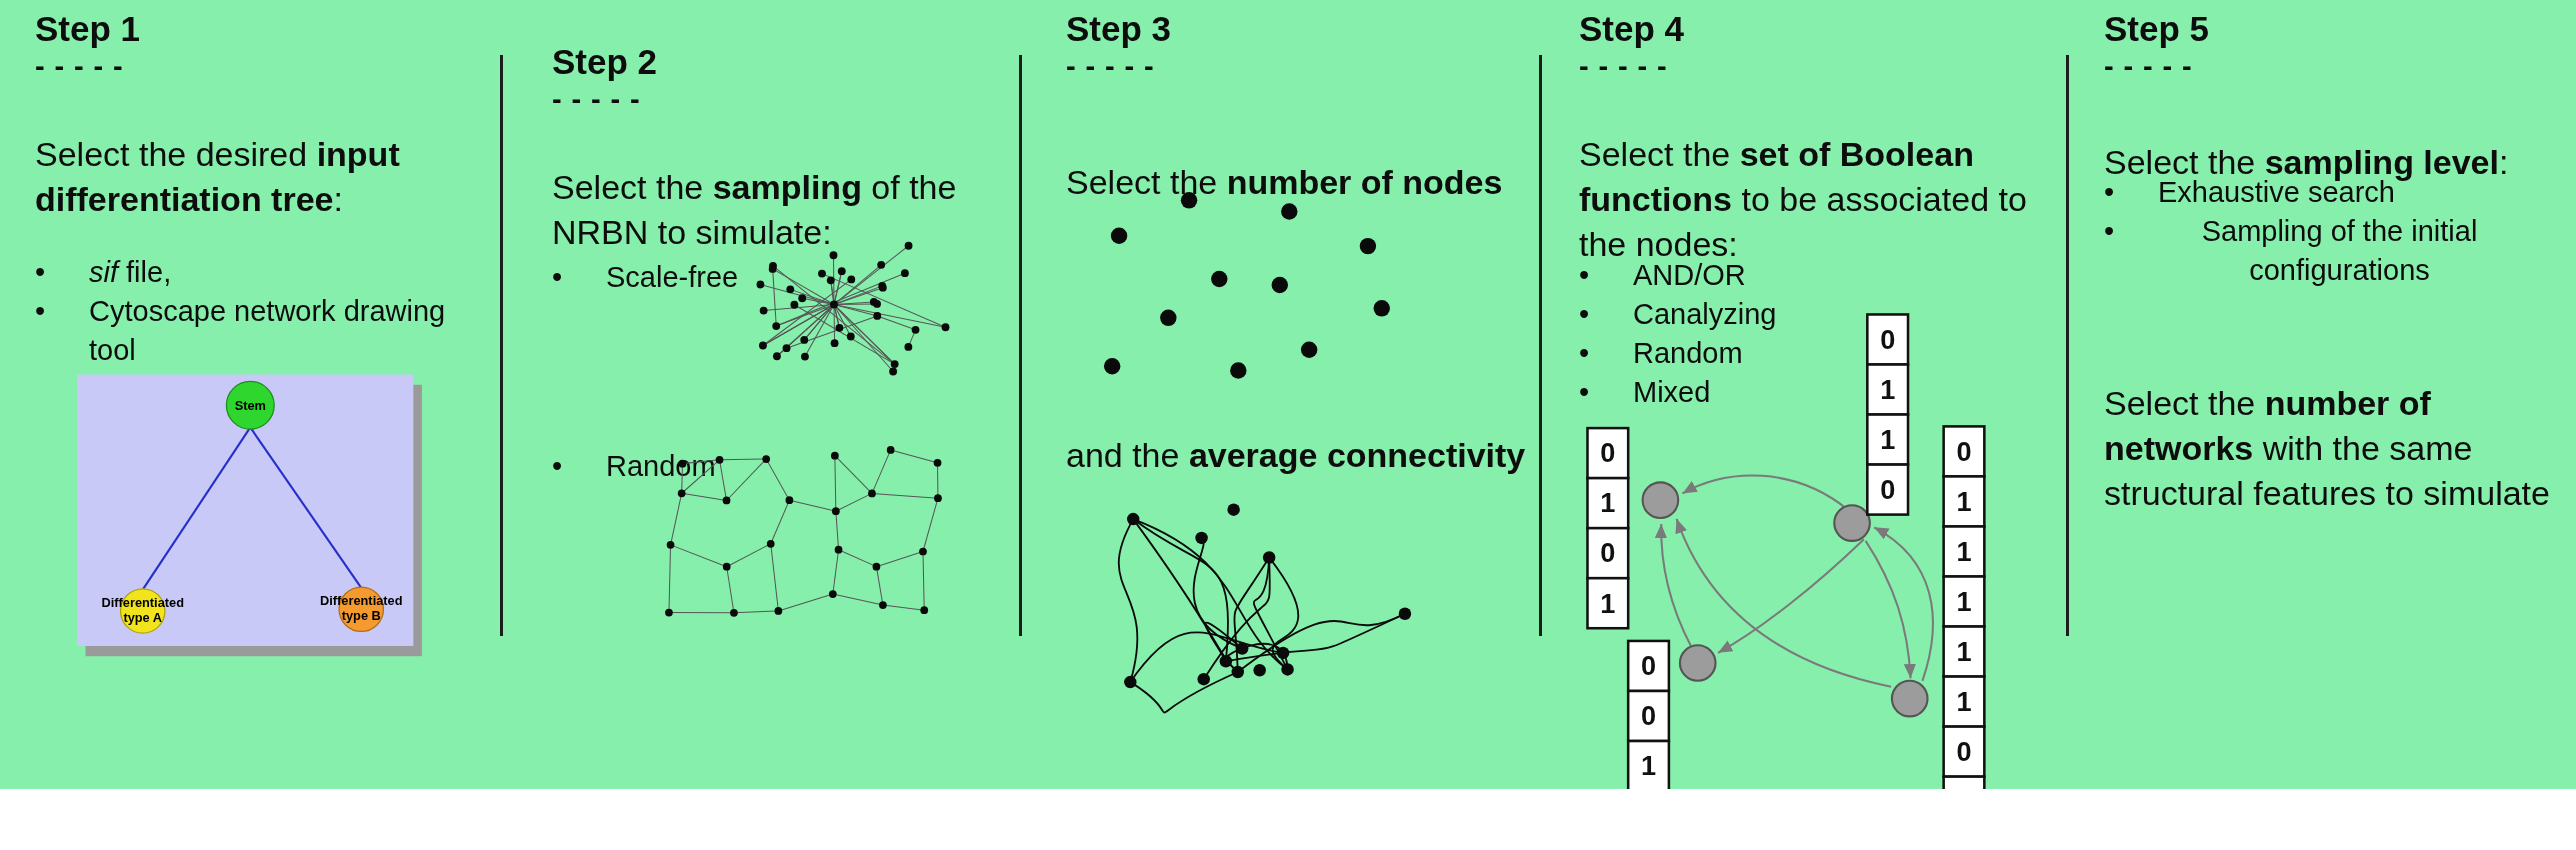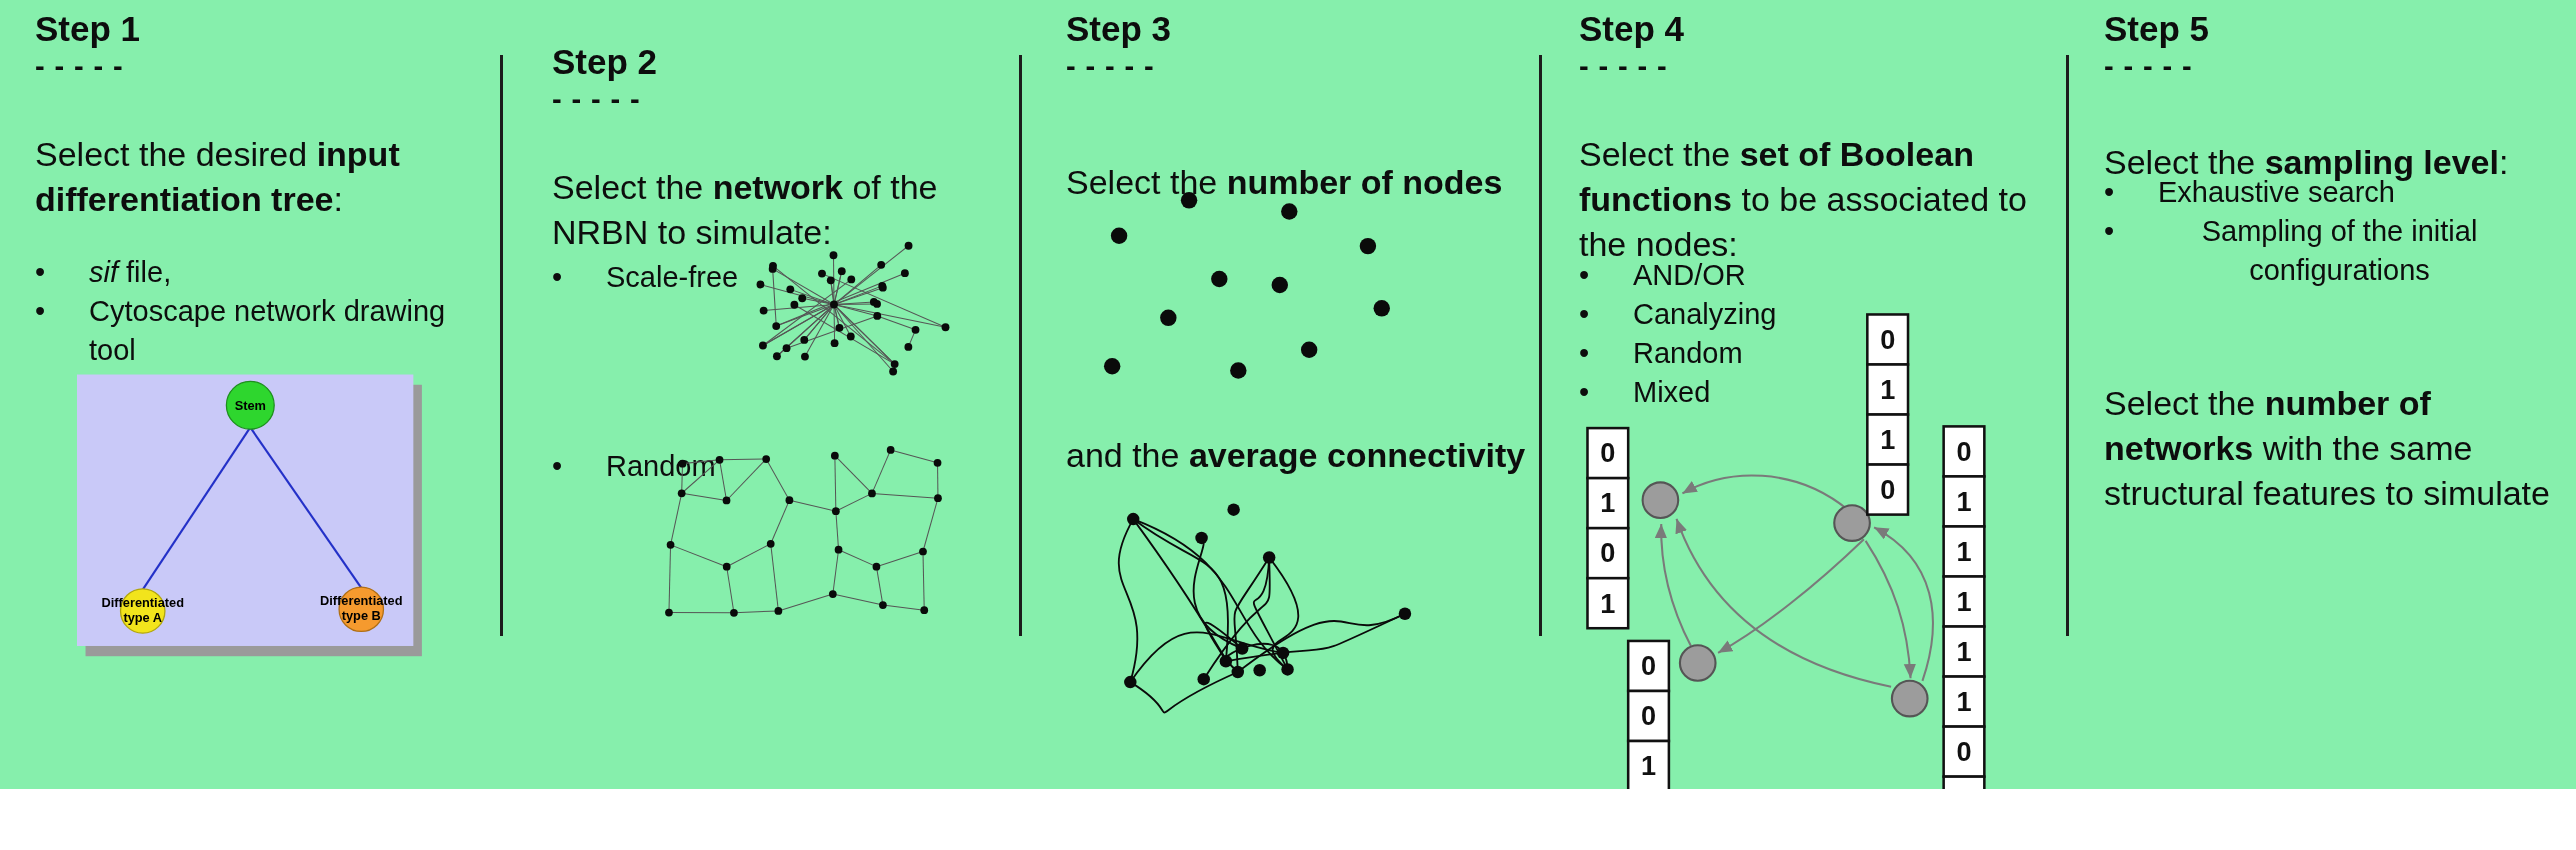--- a/index.html
+++ b/index.html
@@ -53,21 +53,21 @@
       <text x="333" y="270" class="node-label">Differentiated</text>
       <text x="333" y="288" class="node-label">type B</text>
     </svg>
   </div>
 
   <div class="vline" style="left:500px;"></div>
 
   <div class="col" style="left:552px;width:454px;margin-top:33px;">
     <h2 class="step-title">Step 2</h2>
     <div class="dashes">- - - - -</div>
-    <p class="para" style="top:132px;width:450px;"><span>Select the </span><b>network</b><span> of the NRBN to simulate:</span></p>
+    <p class="para" style="top:132px;width:450px;"><span>Select the </span><b>sampling</b><span> of the NRBN to simulate:</span></p>
     <ul class="bullets" style="top:225px;width:450px;">
       <li class="bullet">
         <span class="dot">•</span>
         <span>Scale-free</span>
       </li>
     </ul>
     <svg class="illus" id="svg-scalefree" viewBox="0 0 340 250" style="left:137px;top:171px;width:290px;height:213px;">
         <line x1="216.8" y1="114.9" x2="170.0" y2="118.0" stroke="#555" stroke-width="1.2"></line>
         <line x1="220.8" y1="131.4" x2="170.0" y2="118.0" stroke="#555" stroke-width="1.2"></line>
         <line x1="265.7" y1="147.7" x2="220.8" y2="131.4" stroke="#555" stroke-width="1.2"></line>

